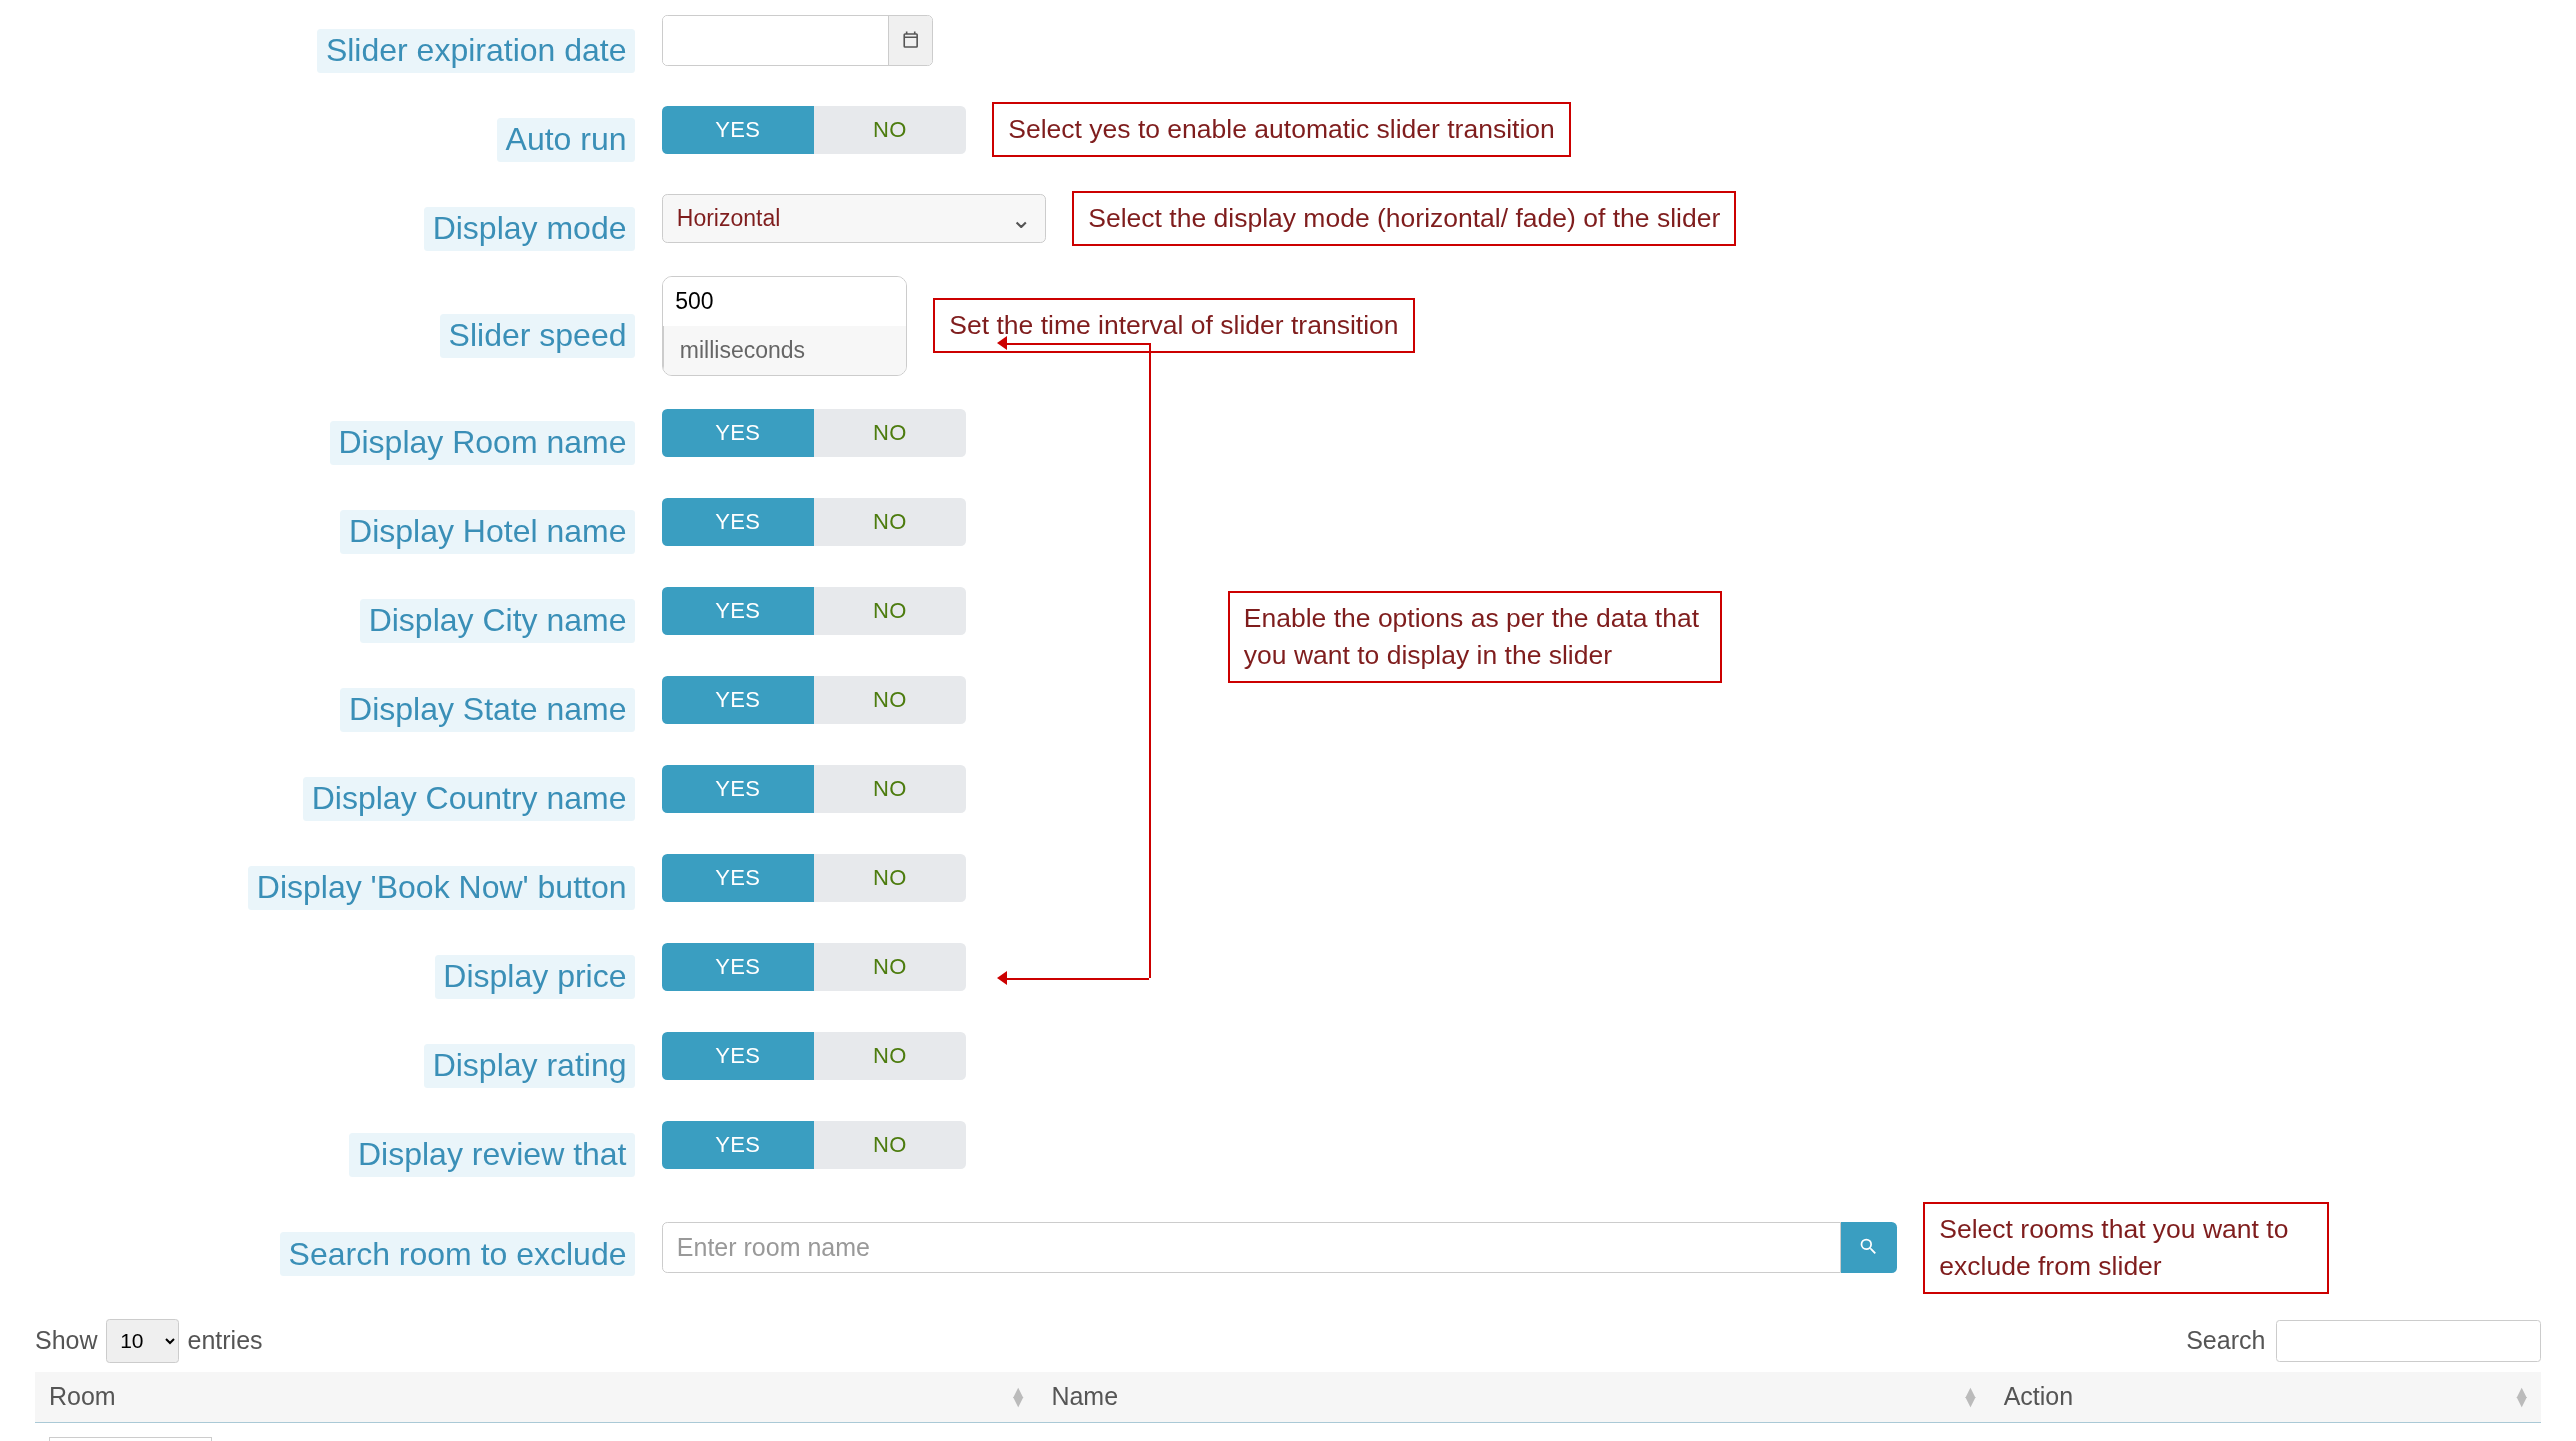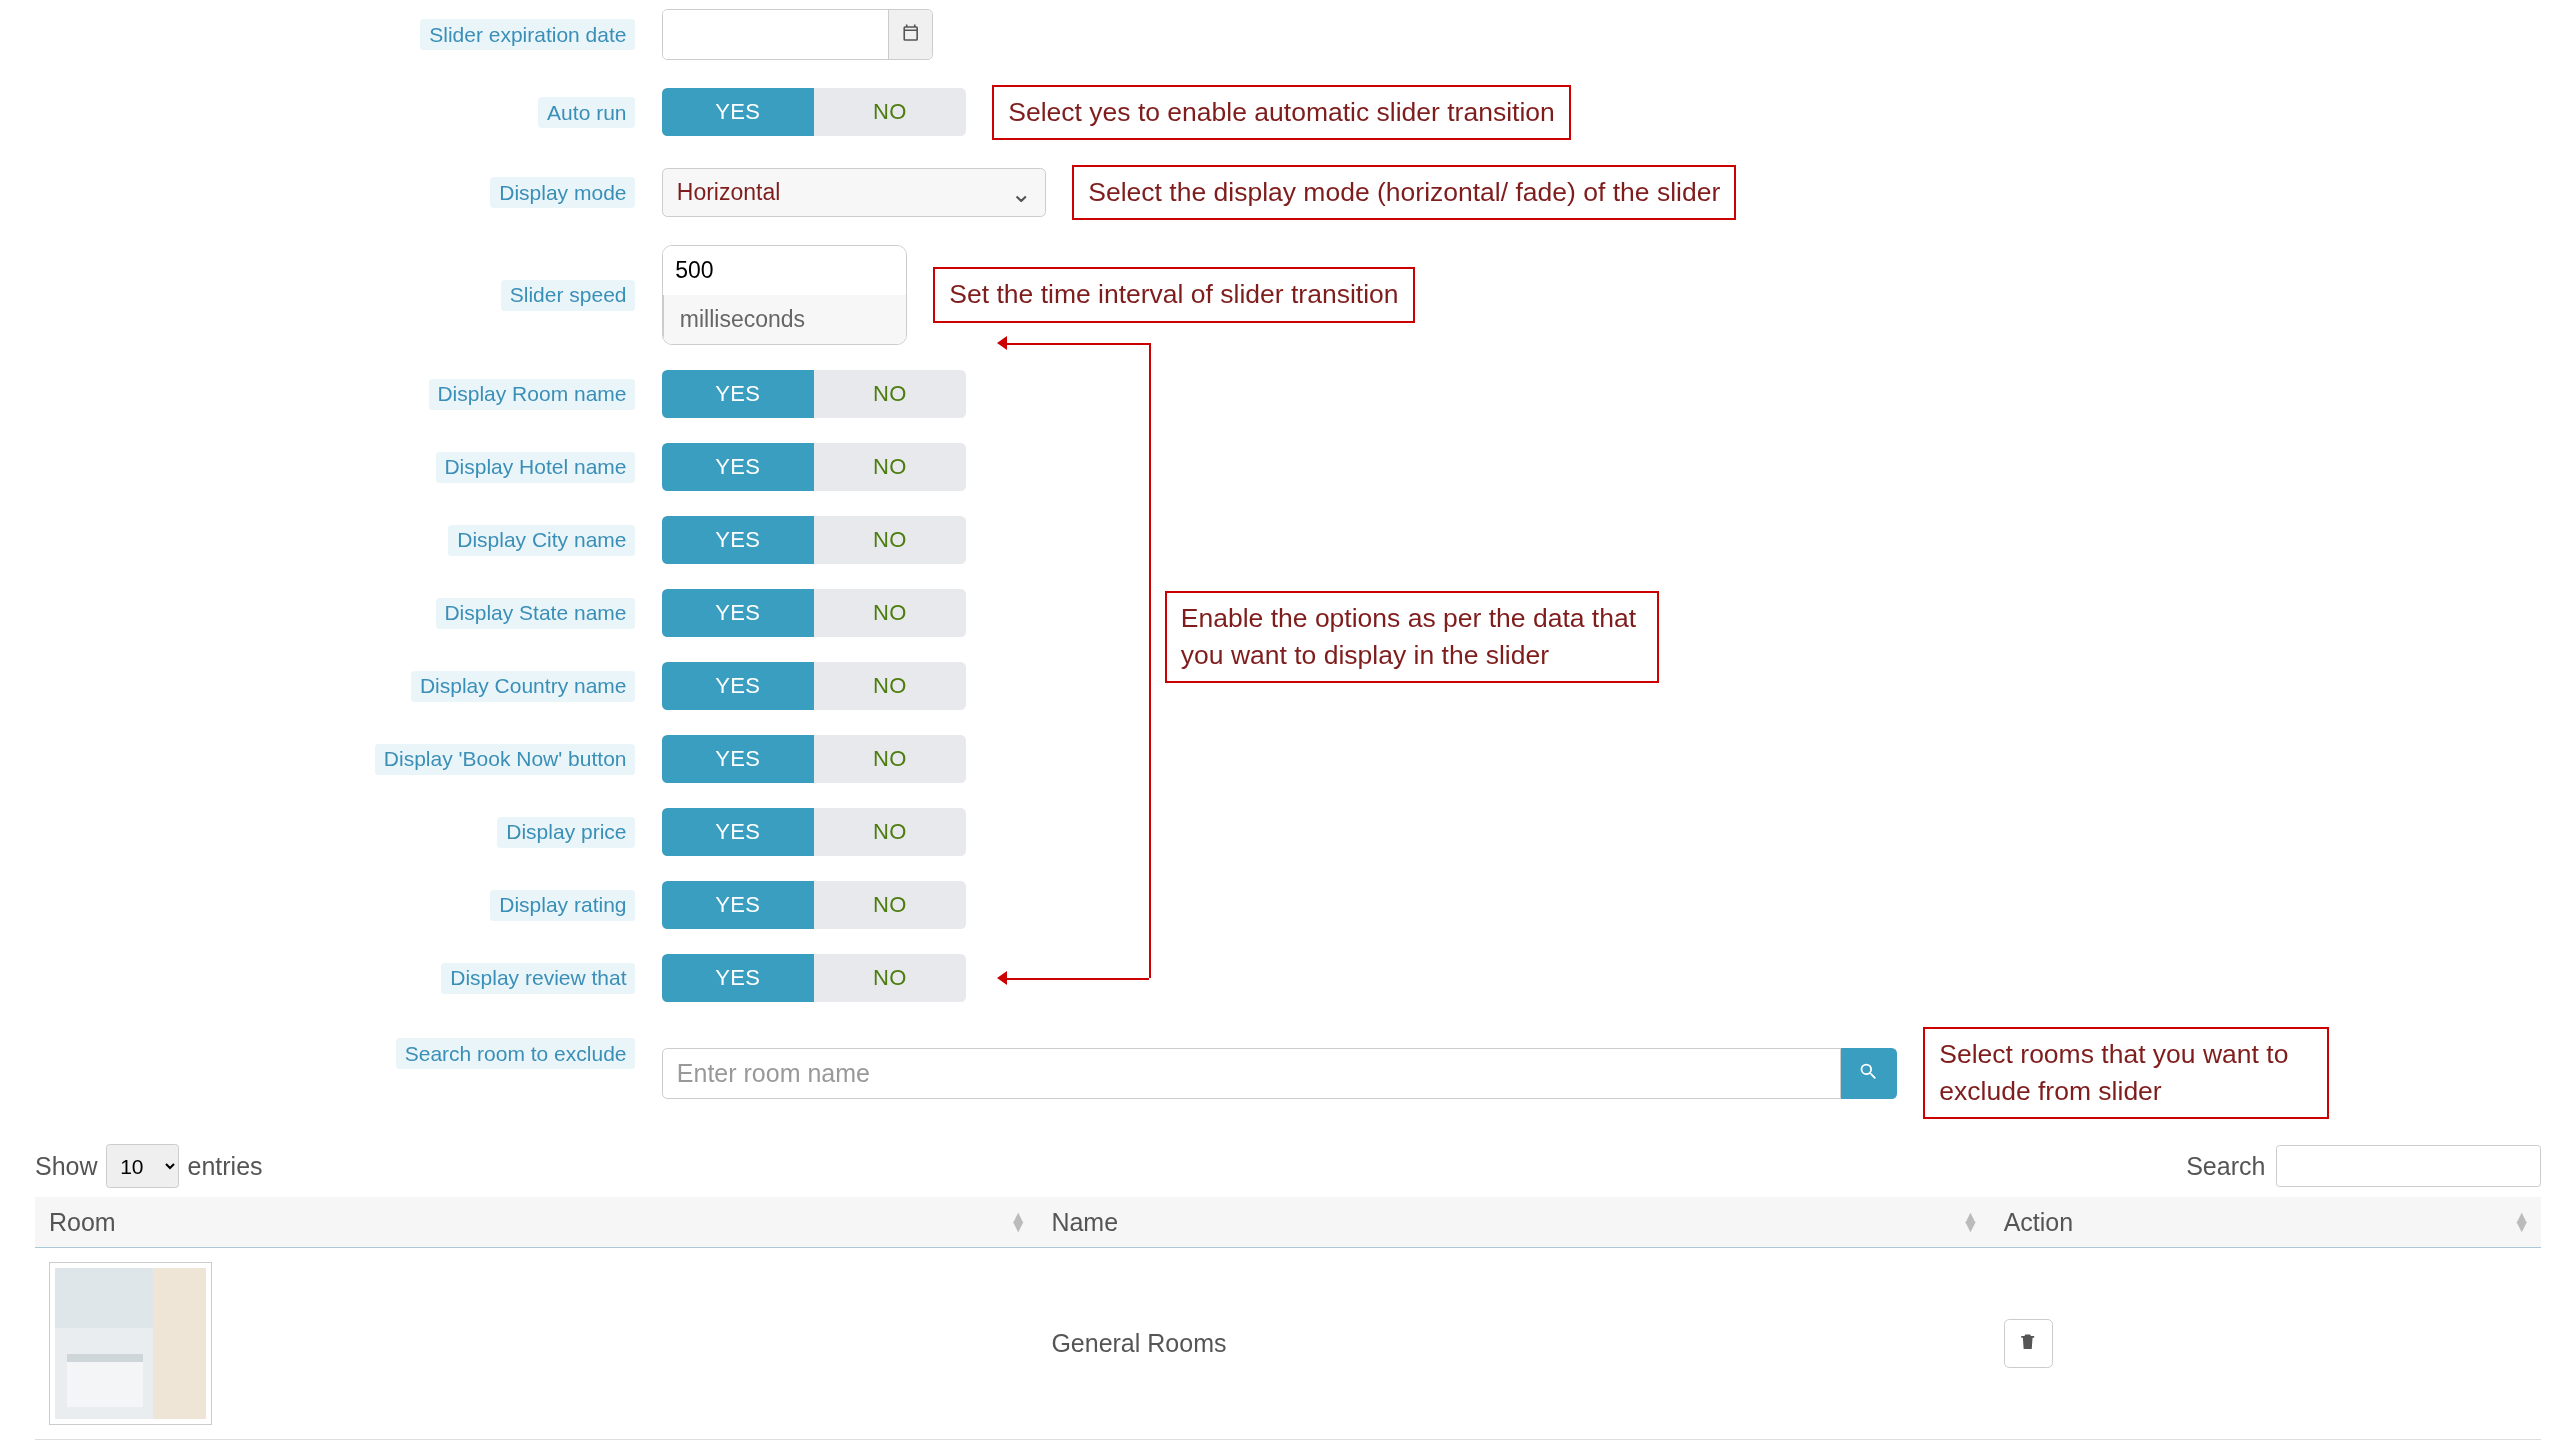--- a/index.html
+++ b/index.html
@@ -25,21 +25,22 @@
     width: 618px;
     text-align: right;
     padding-right: 26.5px;
   }
   .lbl {
     display: inline-block;
     background: #eaf5fa;
     color: #3a8fb7;
     padding: 3.5px 8.8px;
     border-radius: 3.5px;
-    font-size: 21px;
+    font-size: 32px;
+    margin-top: 20px;
   }
   .ctrl-cell {
     display: flex;
     align-items: center;
     gap: 26.5px;
   }
   .date-group {
     display: flex;
     border: 0.9px solid #ccc;
     border-radius: 5.3px;
@@ -314,21 +315,21 @@
       </div>
       <div class="callout">Set the time interval of slider transition</div>
     </div>
   </div>
 
   <div class="ov ov-arrow-v" style="left:1105px; top:334px; height:635px;"></div>
   <div class="ov ov-arrow-h" style="left:962px; top:334px; width:143px;"></div>
   <div class="ov arrowhead-left" style="left:953px; top:327px;"></div>
   <div class="ov ov-arrow-h" style="left:962px; top:969px; width:143px;"></div>
   <div class="ov arrowhead-left" style="left:953px; top:962px;"></div>
-  <div class="ov callout multi" style="left:1121px; top:582px;">Enable the options as per the data that you want to display in the slider</div>
+  <div class="ov callout multi" style="left:1184px; top:582px;">Enable the options as per the data that you want to display in the slider</div>
 
   <div class="form-row">
     <div class="label-cell"><span class="lbl">Display Room name</span></div>
     <div class="ctrl-cell">
         <div class="toggle">
       <div class="seg yes">YES</div>
       <div class="seg no">NO</div>
     </div>
       </div>
   </div>

